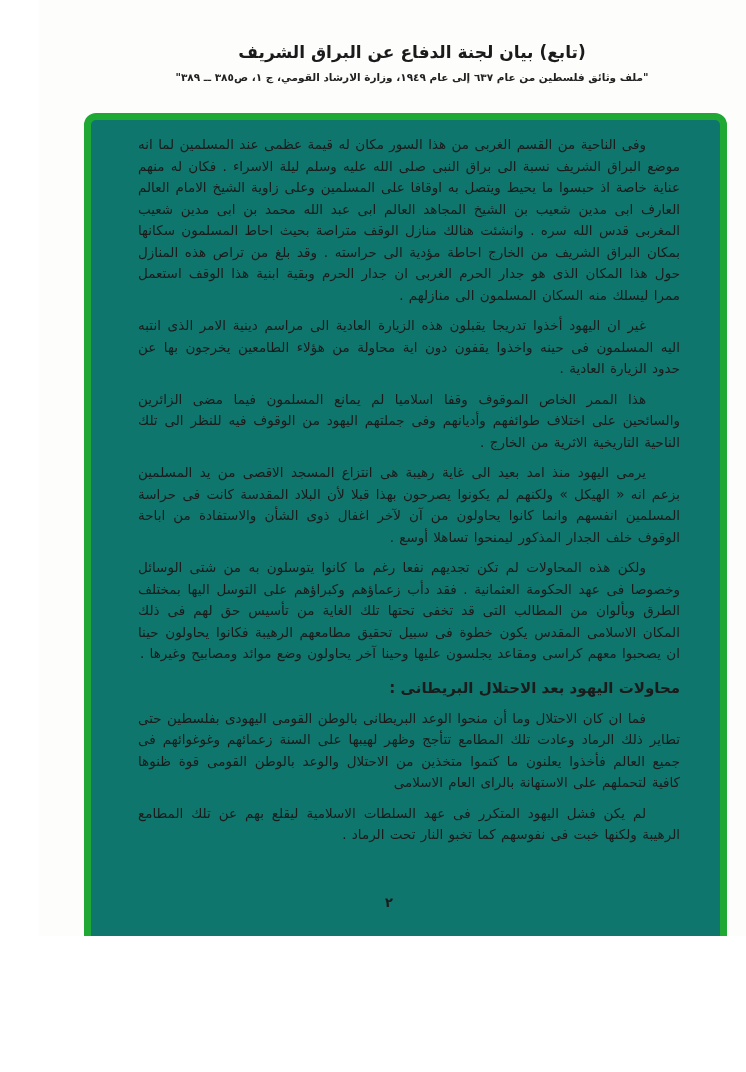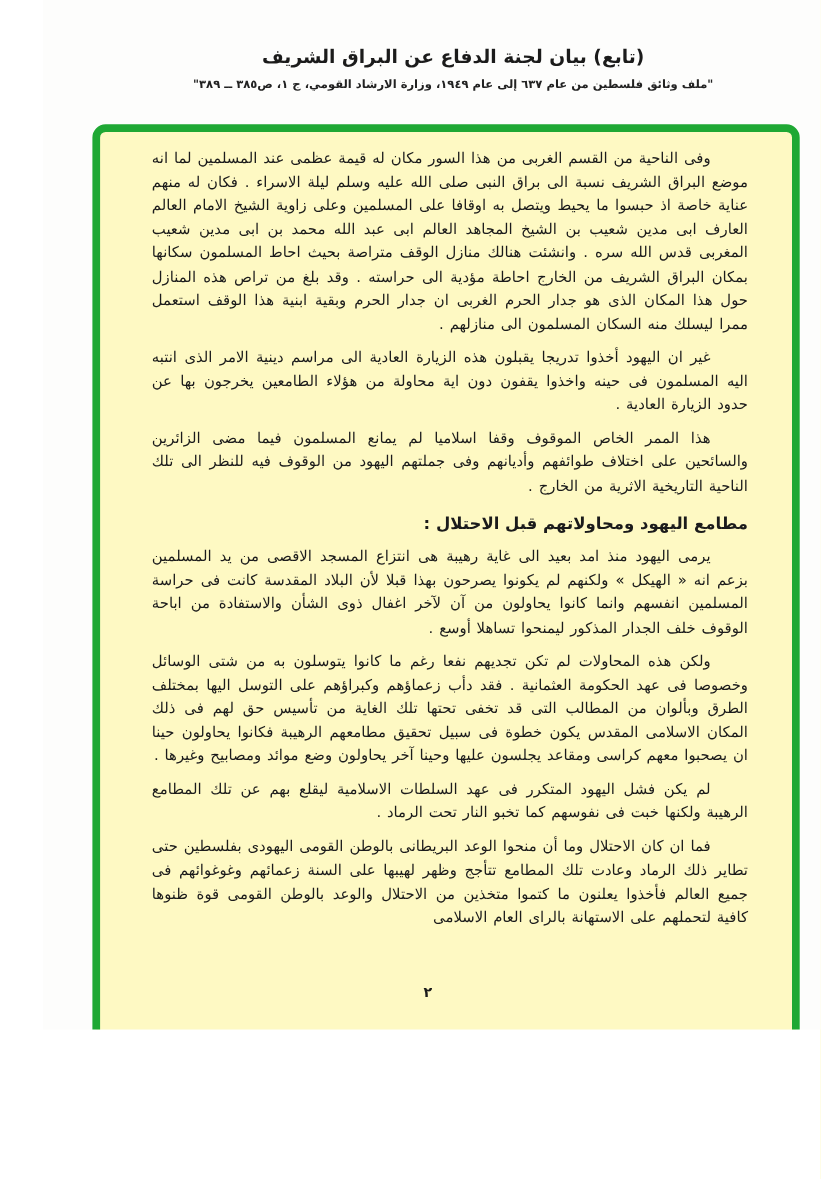--- a/index.html
+++ b/index.html
@@ -33,21 +33,21 @@
     font-weight: bold;
     color: #222;
   }
   .frame {
     position: absolute;
     left: 45px; top: 113px;
     width: 643px; height: 899px;
     box-sizing: border-box;
     border: 7px solid #1fa834;
     border-radius: 12px;
-    background: #fef9c3;
+    background: #0f766e;
     padding: 14px 40px 0 47px;
     direction: rtl;
     text-align: justify;
     overflow: hidden;
   }
   .para {
     font-size: 13.5px;
     line-height: 21.5px;
     margin: 0 0 9px 0;
     word-spacing: 1px;
@@ -76,23 +76,23 @@
   <div class="page-header">
     <div class="doc-title">(تابع) بيان لجنة الدفاع عن البراق الشريف</div>
     <div class="doc-source">"ملف وثائق فلسطين من عام ٦٣٧ إلى عام ١٩٤٩، وزارة الارشاد القومي، ج ١، ص٣٨٥ ــ ٣٨٩"</div>
   </div>
 
   <div class="frame">
     <p class="para indent">وفى الناحية من القسم الغربى من هذا السور مكان له قيمة عظمى عند المسلمين لما انه موضع البراق الشريف نسبة الى براق النبى صلى الله عليه وسلم ليلة الاسراء . فكان له منهم عناية خاصة اذ حبسوا ما يحيط ويتصل به اوقافا على المسلمين وعلى زاوية الشيخ الامام العالم العارف ابى مدين شعيب بن الشيخ المجاهد العالم ابى عبد الله محمد بن ابى مدين شعيب المغربى قدس الله سره . وانشئت هنالك منازل الوقف متراصة بحيث احاط المسلمون سكانها بمكان البراق الشريف من الخارج احاطة مؤدية الى حراسته . وقد بلغ من تراص هذه المنازل حول هذا المكان الذى هو جدار الحرم الغربى ان جدار الحرم وبقية ابنية هذا الوقف استعمل ممرا ليسلك منه السكان المسلمون الى منازلهم .</p>
     <p class="para indent">غير ان اليهود أخذوا تدريجا يقبلون هذه الزيارة العادية الى مراسم دينية الامر الذى انتبه اليه المسلمون فى حينه واخذوا يقفون دون اية محاولة من هؤلاء الطامعين يخرجون بها عن حدود الزيارة العادية .</p>
     <p class="para indent">هذا الممر الخاص الموقوف وقفا اسلاميا لم يمانع المسلمون فيما مضى الزائرين والسائحين على اختلاف طوائفهم وأديانهم وفى جملتهم اليهود من الوقوف فيه للنظر الى تلك الناحية التاريخية الاثرية من الخارج .</p>
 
-    <h2 class="section-heading">مطامع اليهود ومحاولاتهم قبل الاحتلال :</h2>
     <p class="para indent">يرمى اليهود منذ امد بعيد الى غاية رهيبة هى انتزاع المسجد الاقصى من يد المسلمين بزعم انه « الهيكل » ولكنهم لم يكونوا يصرحون بهذا قبلا لأن البلاد المقدسة كانت فى حراسة المسلمين انفسهم وانما كانوا يحاولون من آن لآخر اغفال ذوى الشأن والاستفادة من اباحة الوقوف خلف الجدار المذكور ليمنحوا تساهلا أوسع .</p>
     <p class="para indent">ولكن هذه المحاولات لم تكن تجديهم نفعا رغم ما كانوا يتوسلون به من شتى الوسائل وخصوصا فى عهد الحكومة العثمانية . فقد دأب زعماؤهم وكبراؤهم على التوسل اليها بمختلف الطرق وبألوان من المطالب التى قد تخفى تحتها تلك الغاية من تأسيس حق لهم فى ذلك المكان الاسلامى المقدس يكون خطوة فى سبيل تحقيق مطامعهم الرهيبة فكانوا يحاولون حينا ان يصحبوا معهم كراسى ومقاعد يجلسون عليها وحينا آخر يحاولون وضع موائد ومصابيح وغيرها .</p>
 
+    <h2 class="section-heading">محاولات اليهود بعد الاحتلال البريطانى :</h2>
+    <p class="para indent">فما ان كان الاحتلال وما أن منحوا الوعد البريطانى بالوطن القومى اليهودى بفلسطين حتى تطاير ذلك الرماد وعادت تلك المطامع تتأجج وظهر لهيبها على السنة زعمائهم وغوغوائهم فى جميع العالم فأخذوا يعلنون ما كتموا متخذين من الاحتلال والوعد بالوطن القومى قوة ظنوها كافية لتحملهم على الاستهانة بالراى العام الاسلامى</p>
     <p class="para indent">لم يكن فشل اليهود المتكرر فى عهد السلطات الاسلامية ليقلع بهم عن تلك المطامع الرهيبة ولكنها خبت فى نفوسهم كما تخبو النار تحت الرماد .</p>
-    <p class="para indent">فما ان كان الاحتلال وما أن منحوا الوعد البريطانى بالوطن القومى اليهودى بفلسطين حتى تطاير ذلك الرماد وعادت تلك المطامع تتأجج وظهر لهيبها على السنة زعمائهم وغوغوائهم فى جميع العالم فأخذوا يعلنون ما كتموا متخذين من الاحتلال والوعد بالوطن القومى قوة ظنوها كافية لتحملهم على الاستهانة بالراى العام الاسلامى</p>
   </div>
 
   <div class="page-number">٢</div>
 
 </div>
 
 </body></html>

